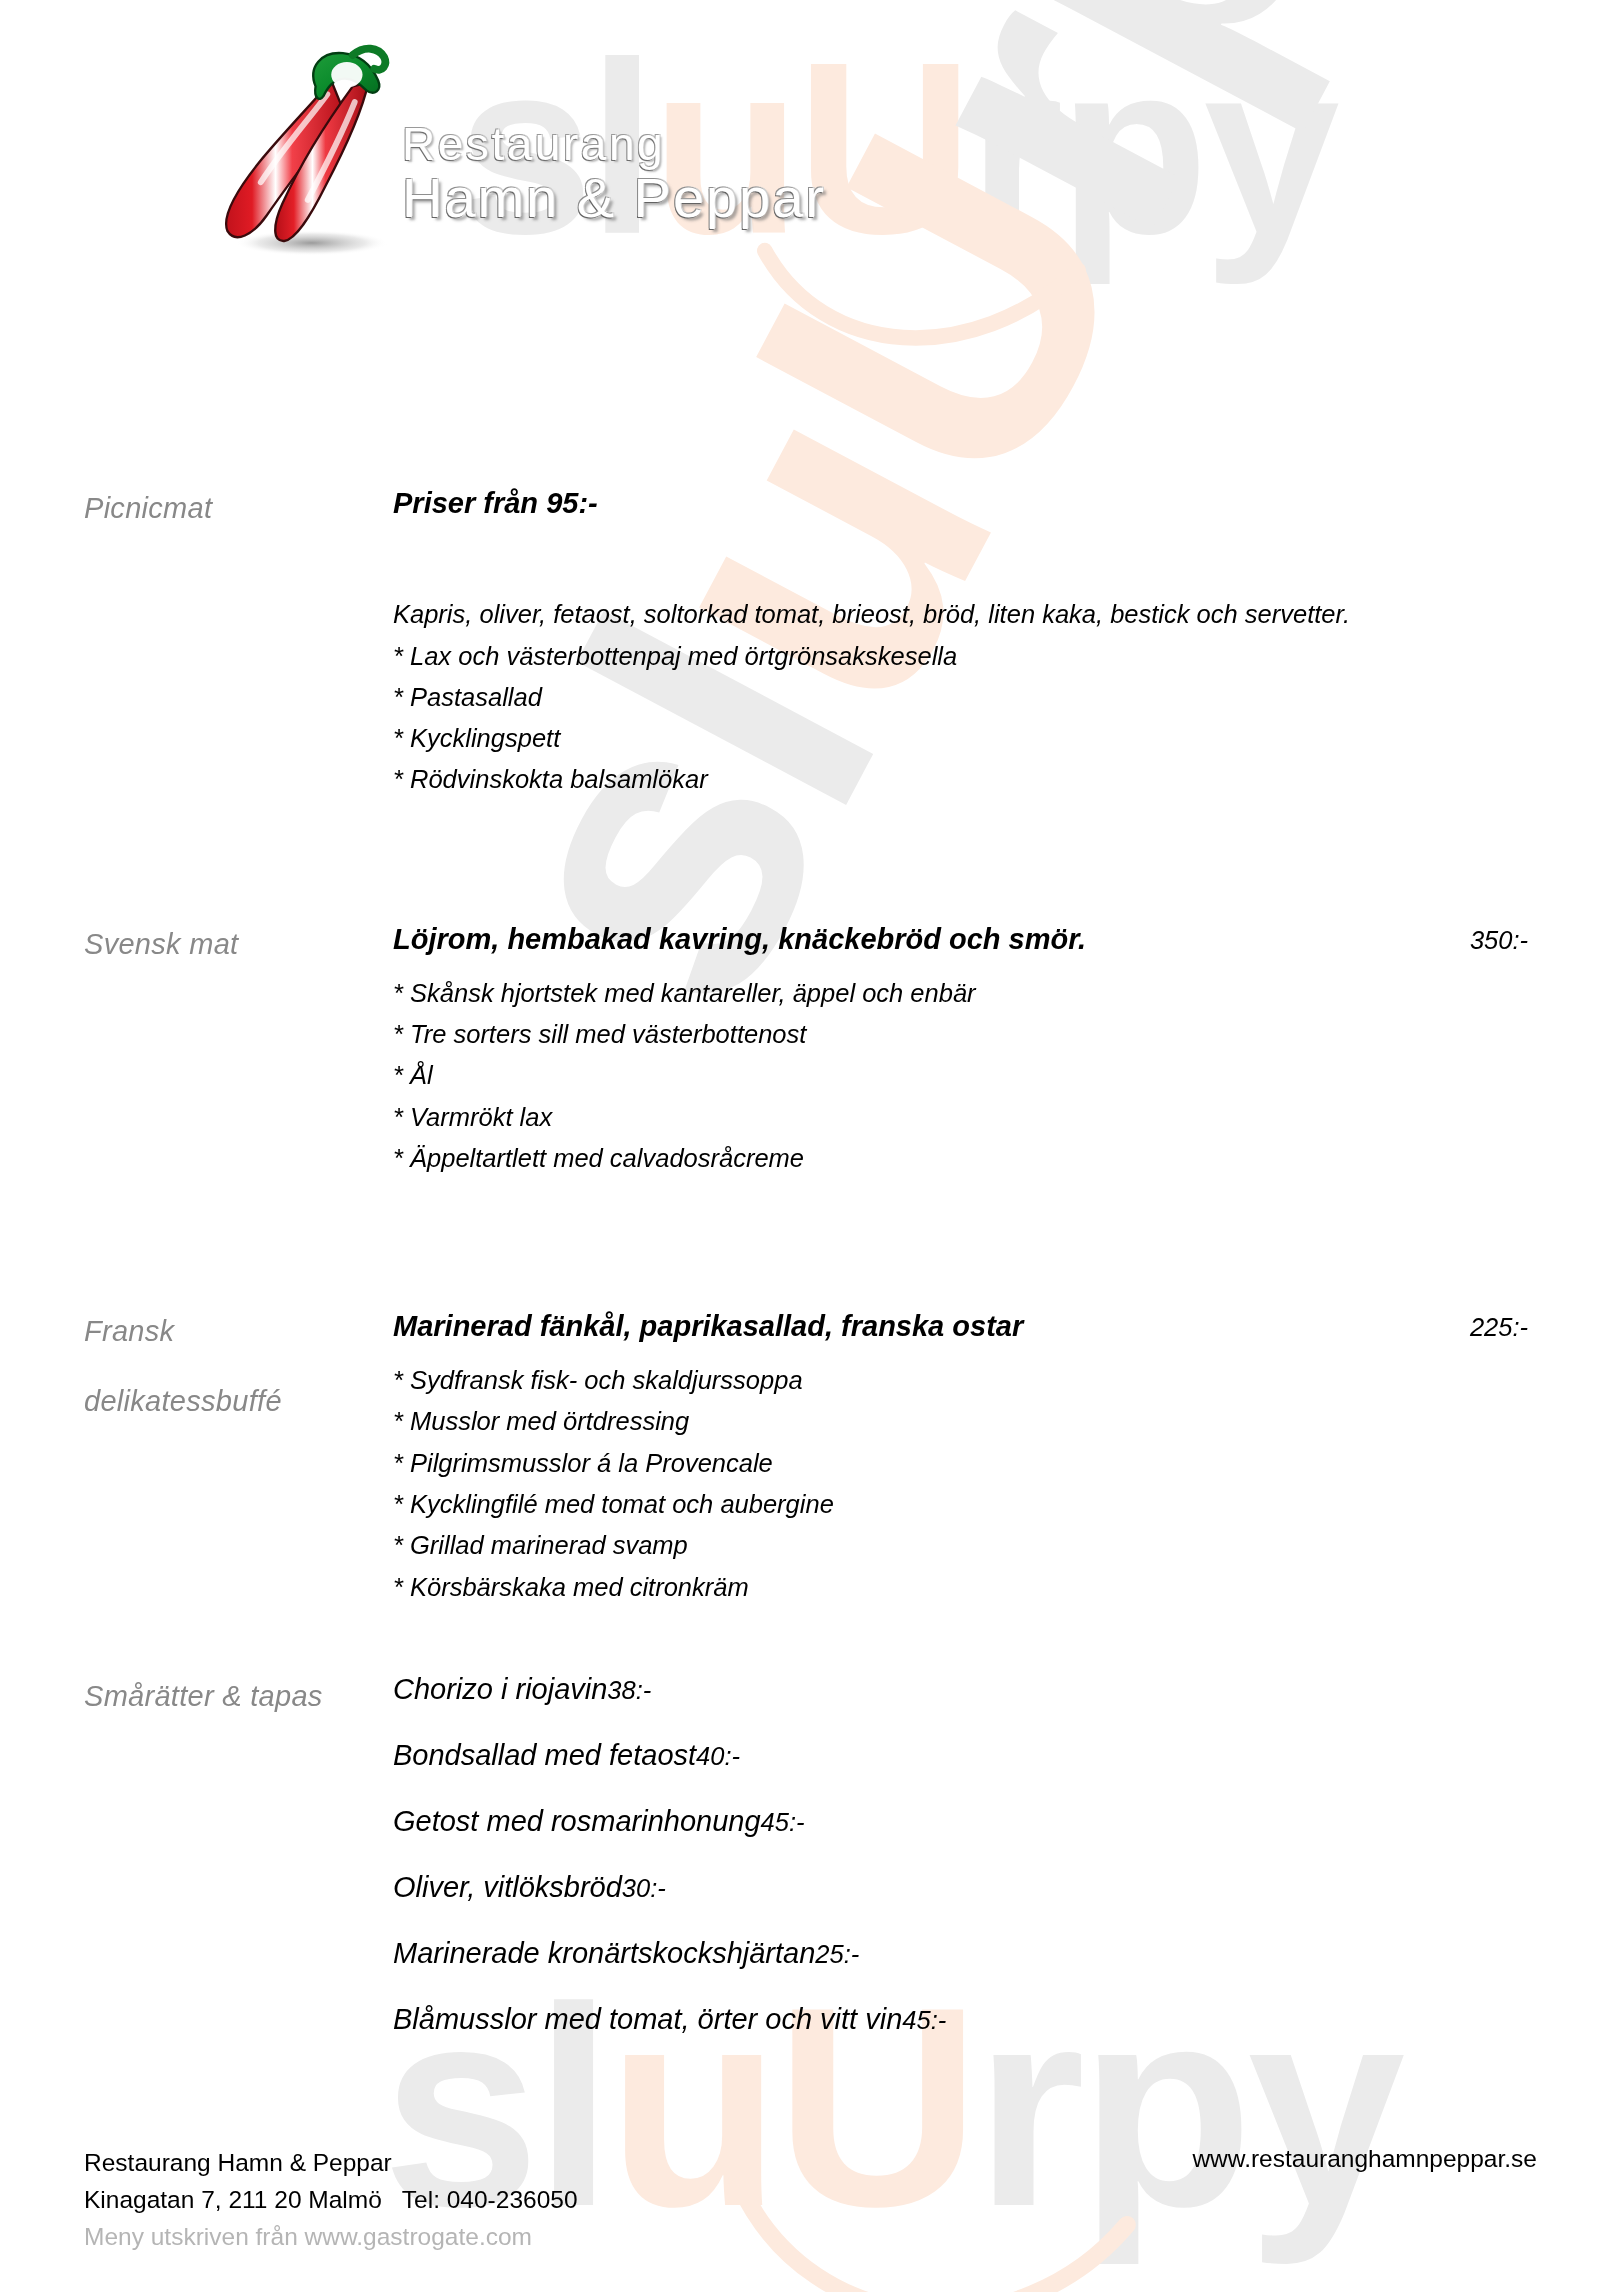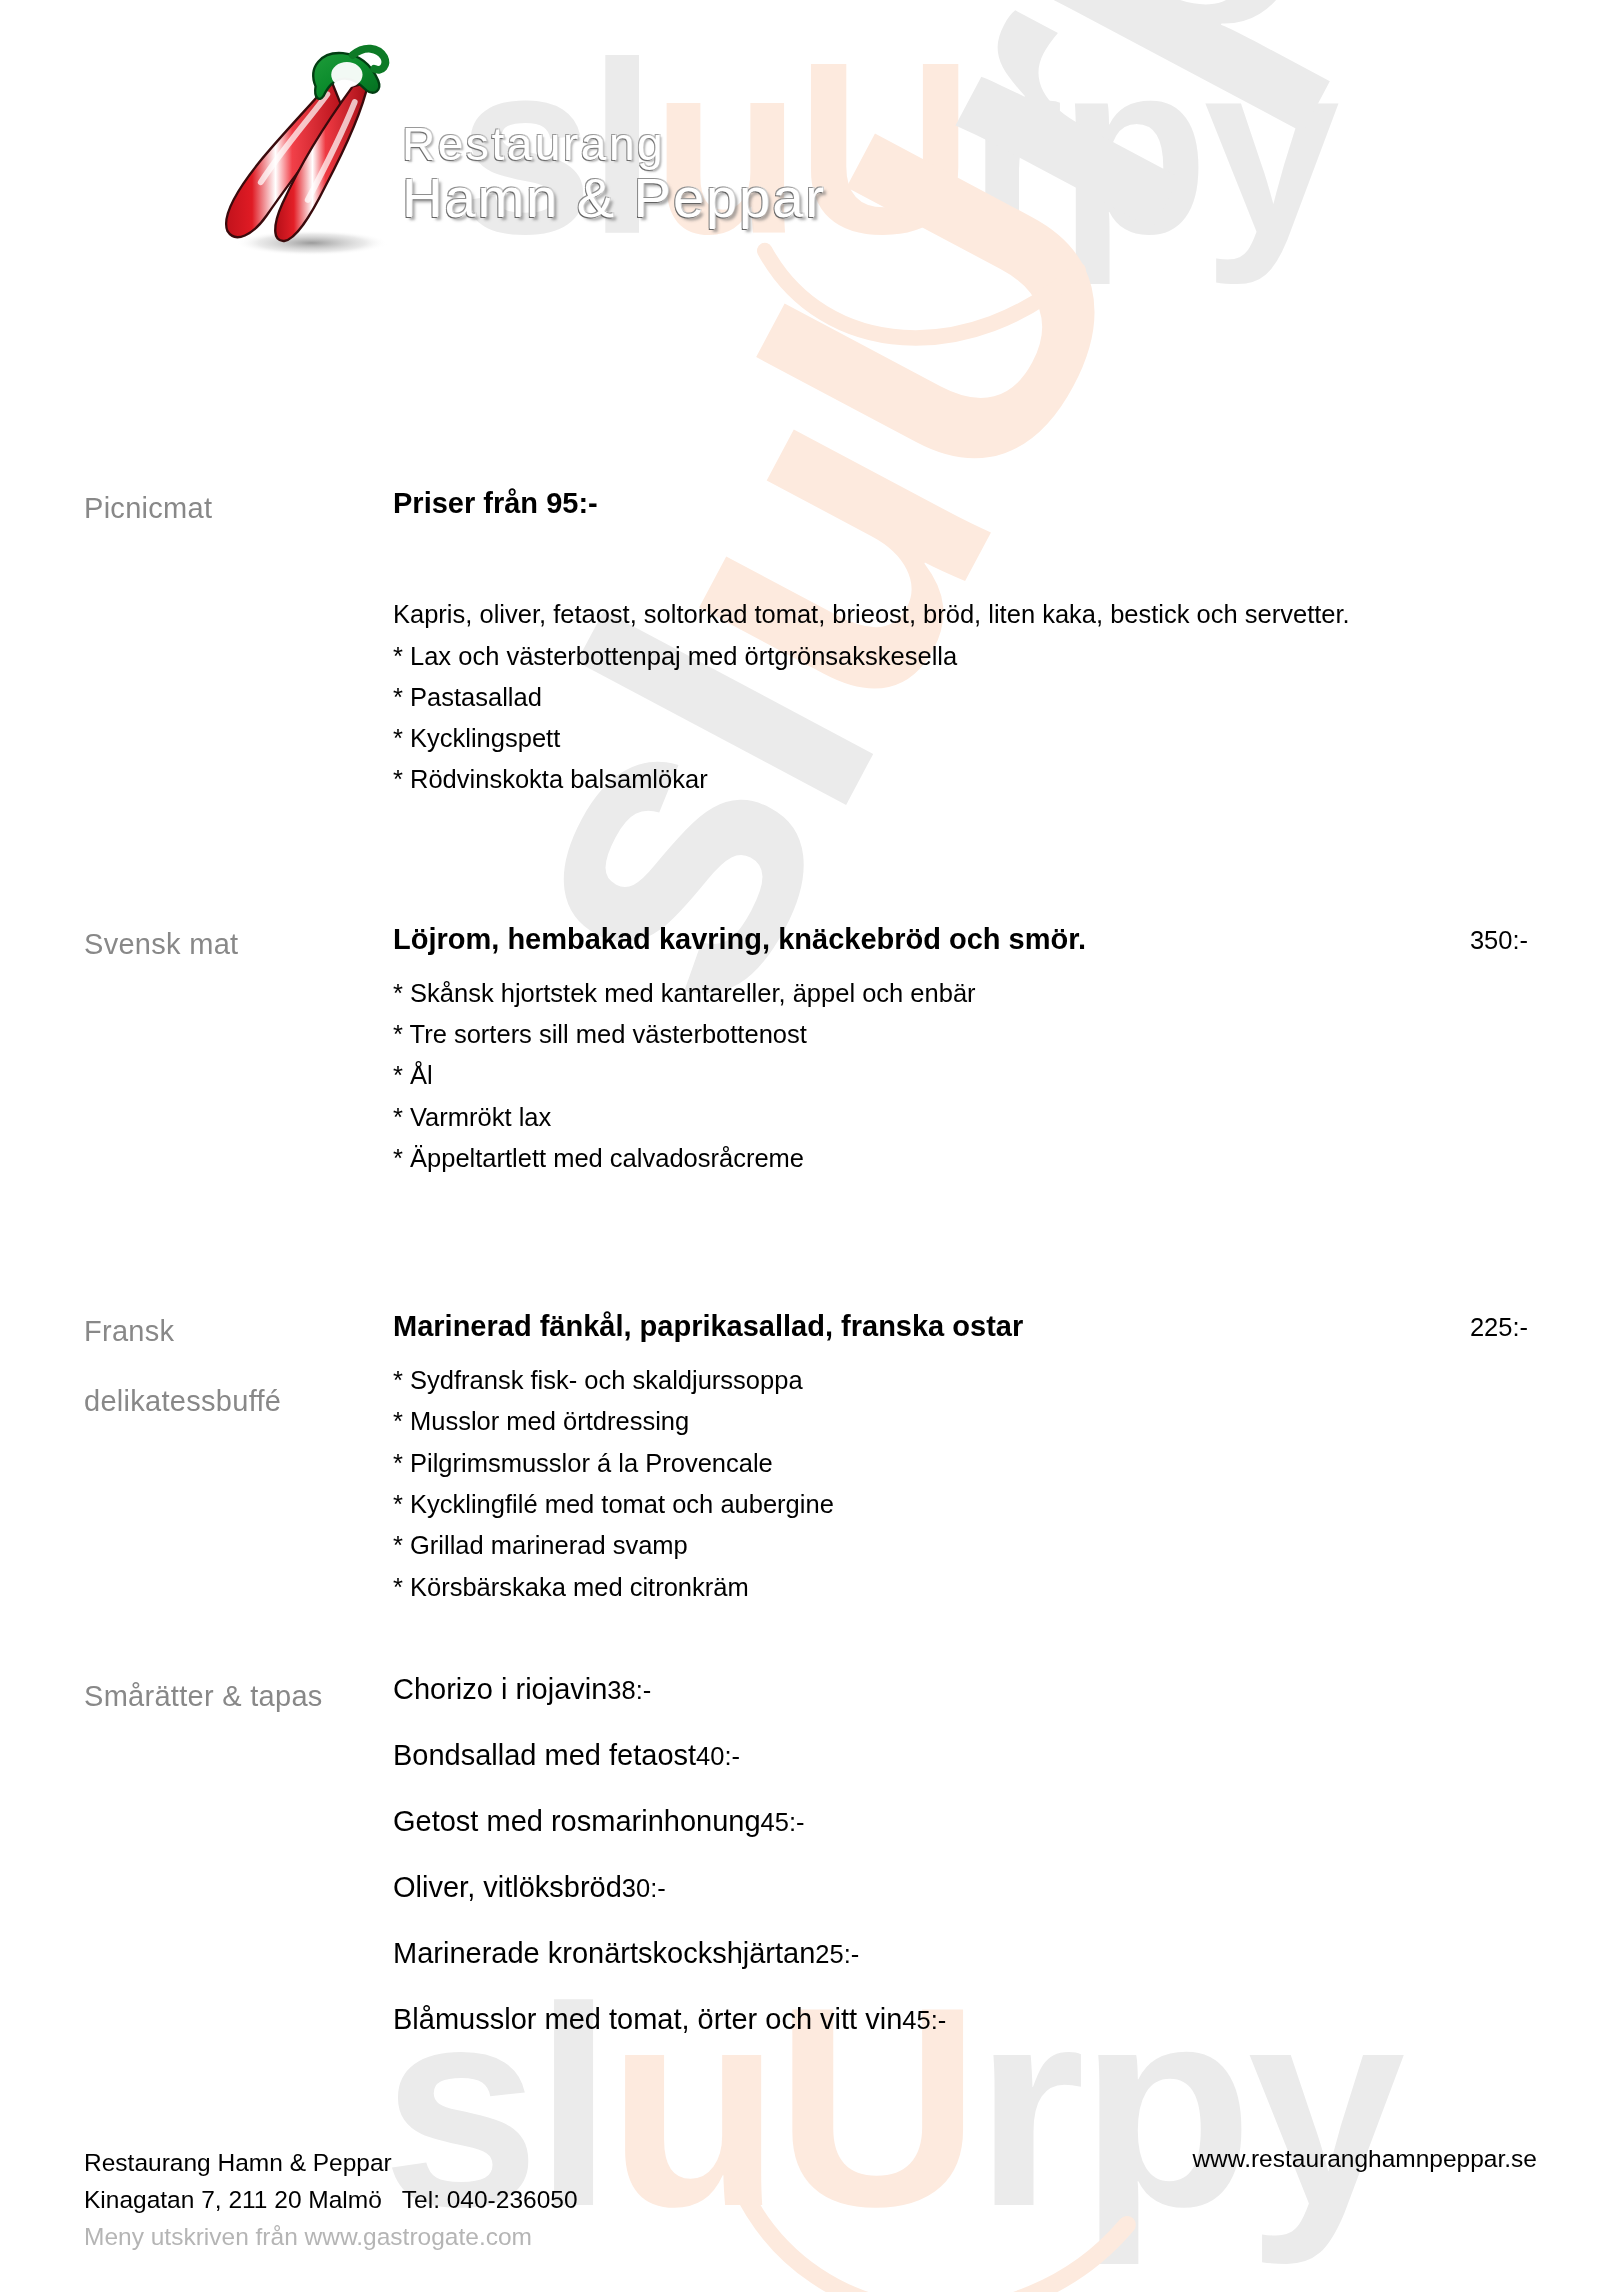--- a/index.html
+++ b/index.html
@@ -104,20 +104,21 @@
       -1px  1px 0 #636363,
        2.9px  2.9px 2.9px rgba(110,110,110,0.6);
   }
 
   
   .menu {
     position: absolute;
     top: 485px;
     left: 0;
     width: 1391px;
+    font-style: italic;
   }
   .section {
     position: relative;
     display: flex;
     align-items: flex-start;
     width: 1621px;
     padding-left: 84px;
     padding-right: 93px;
   }
   .sec-label {

